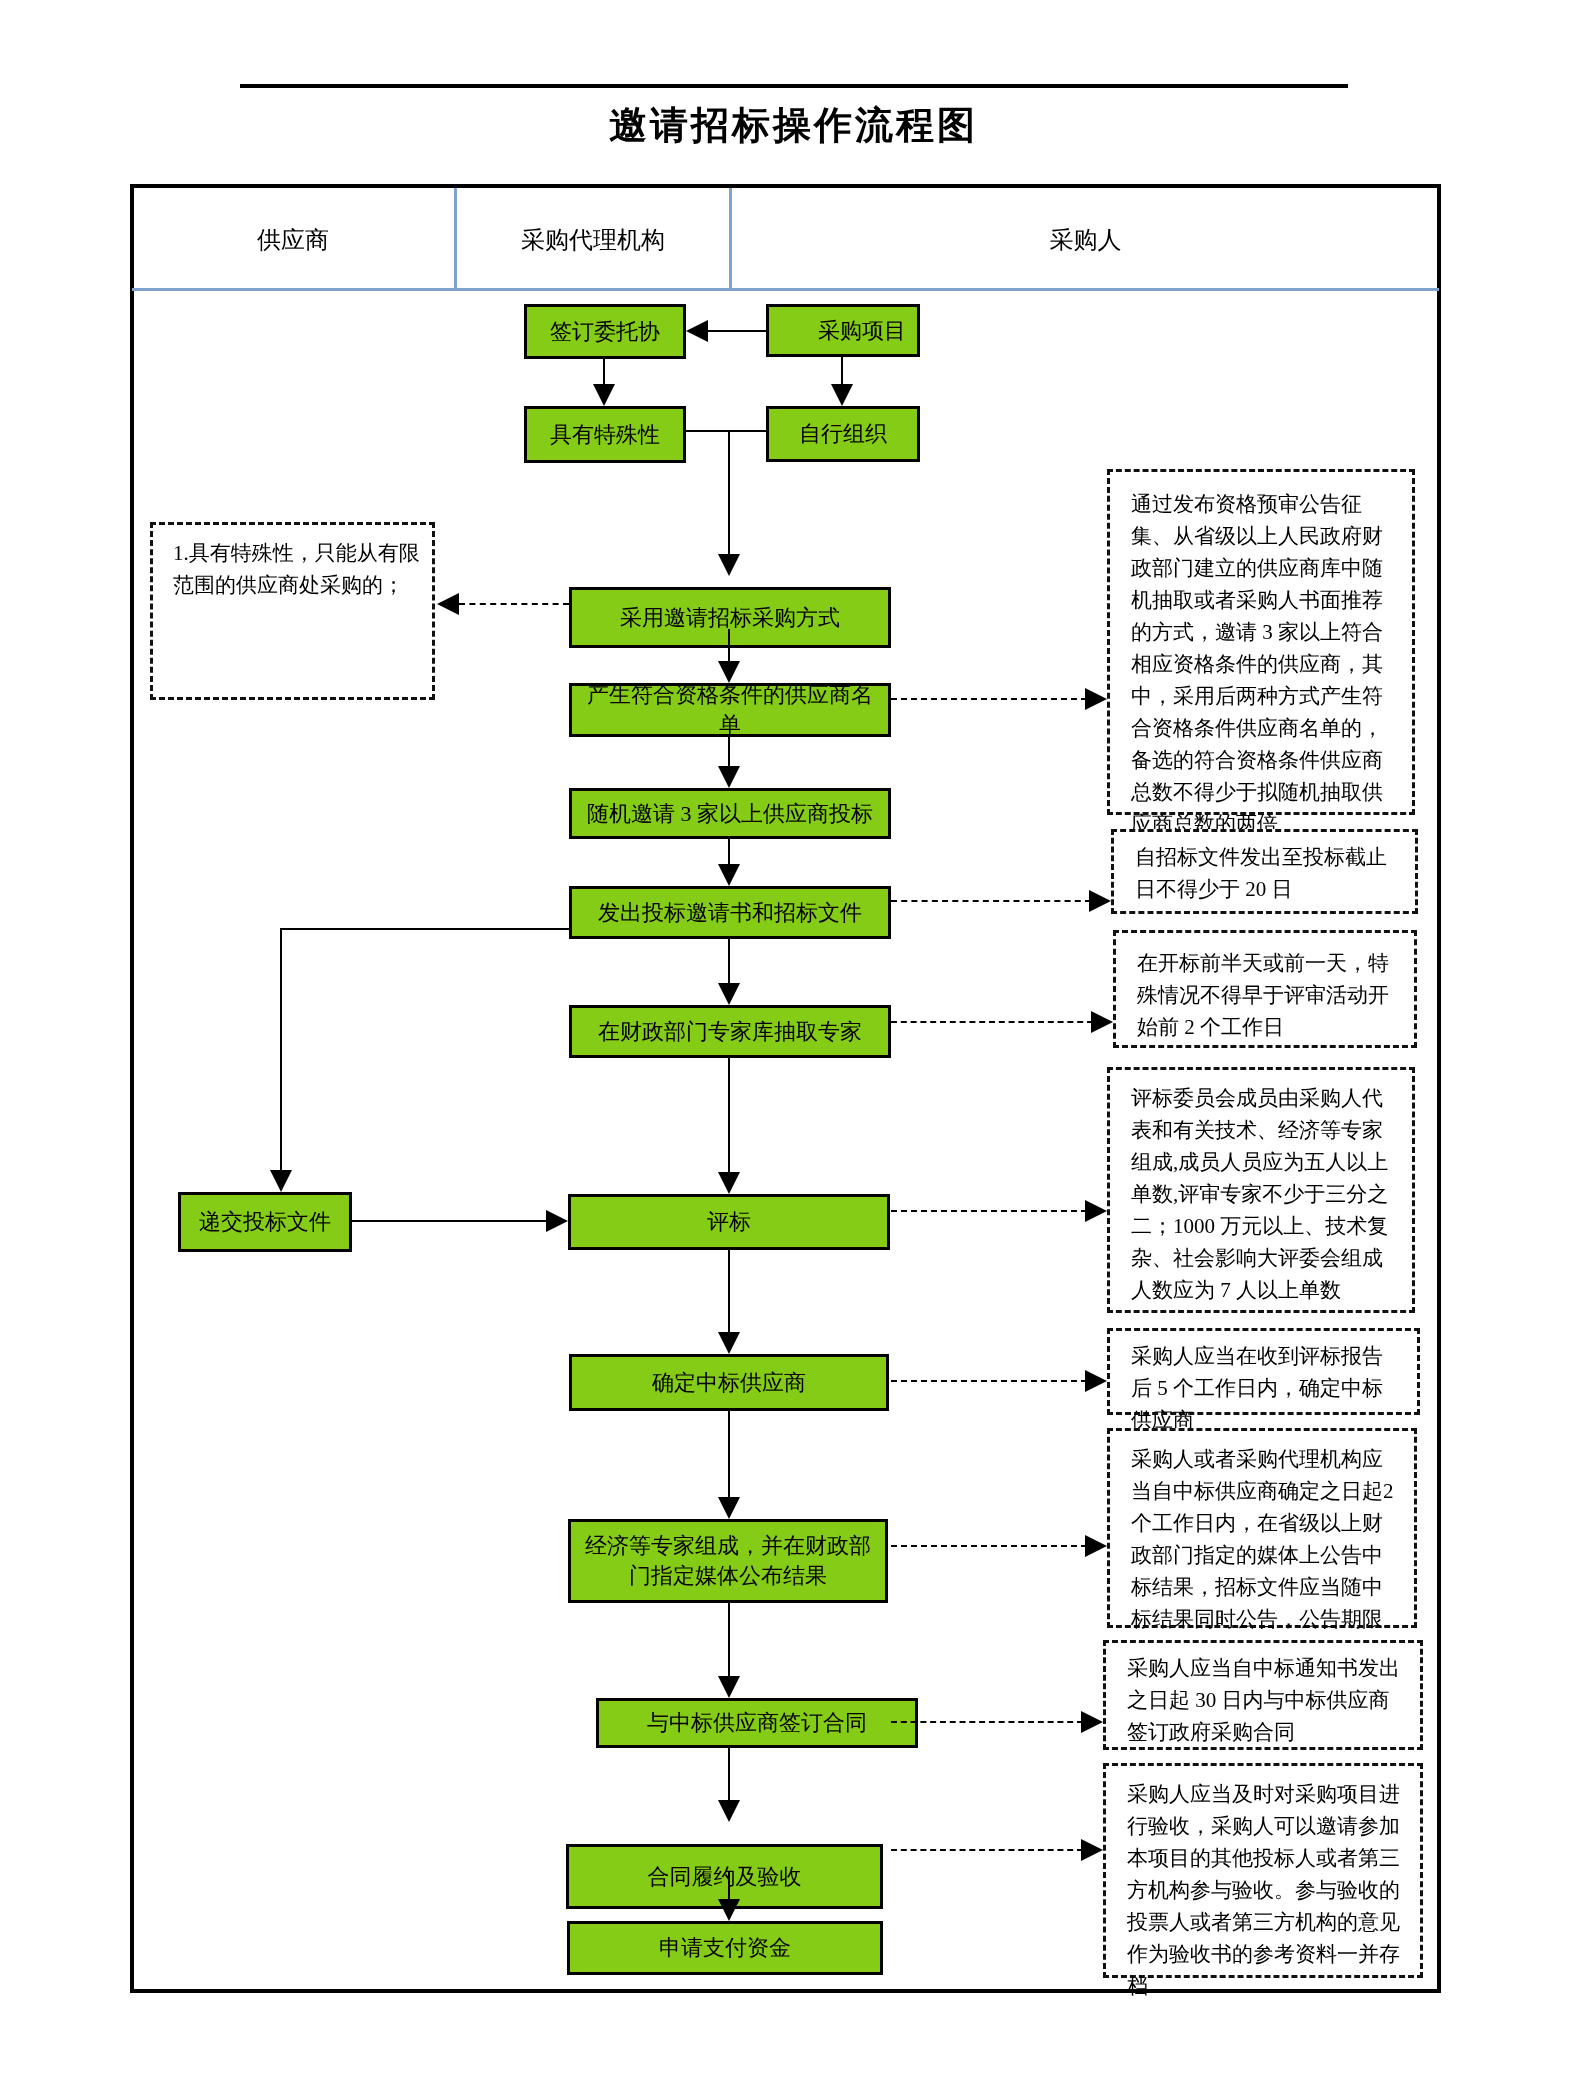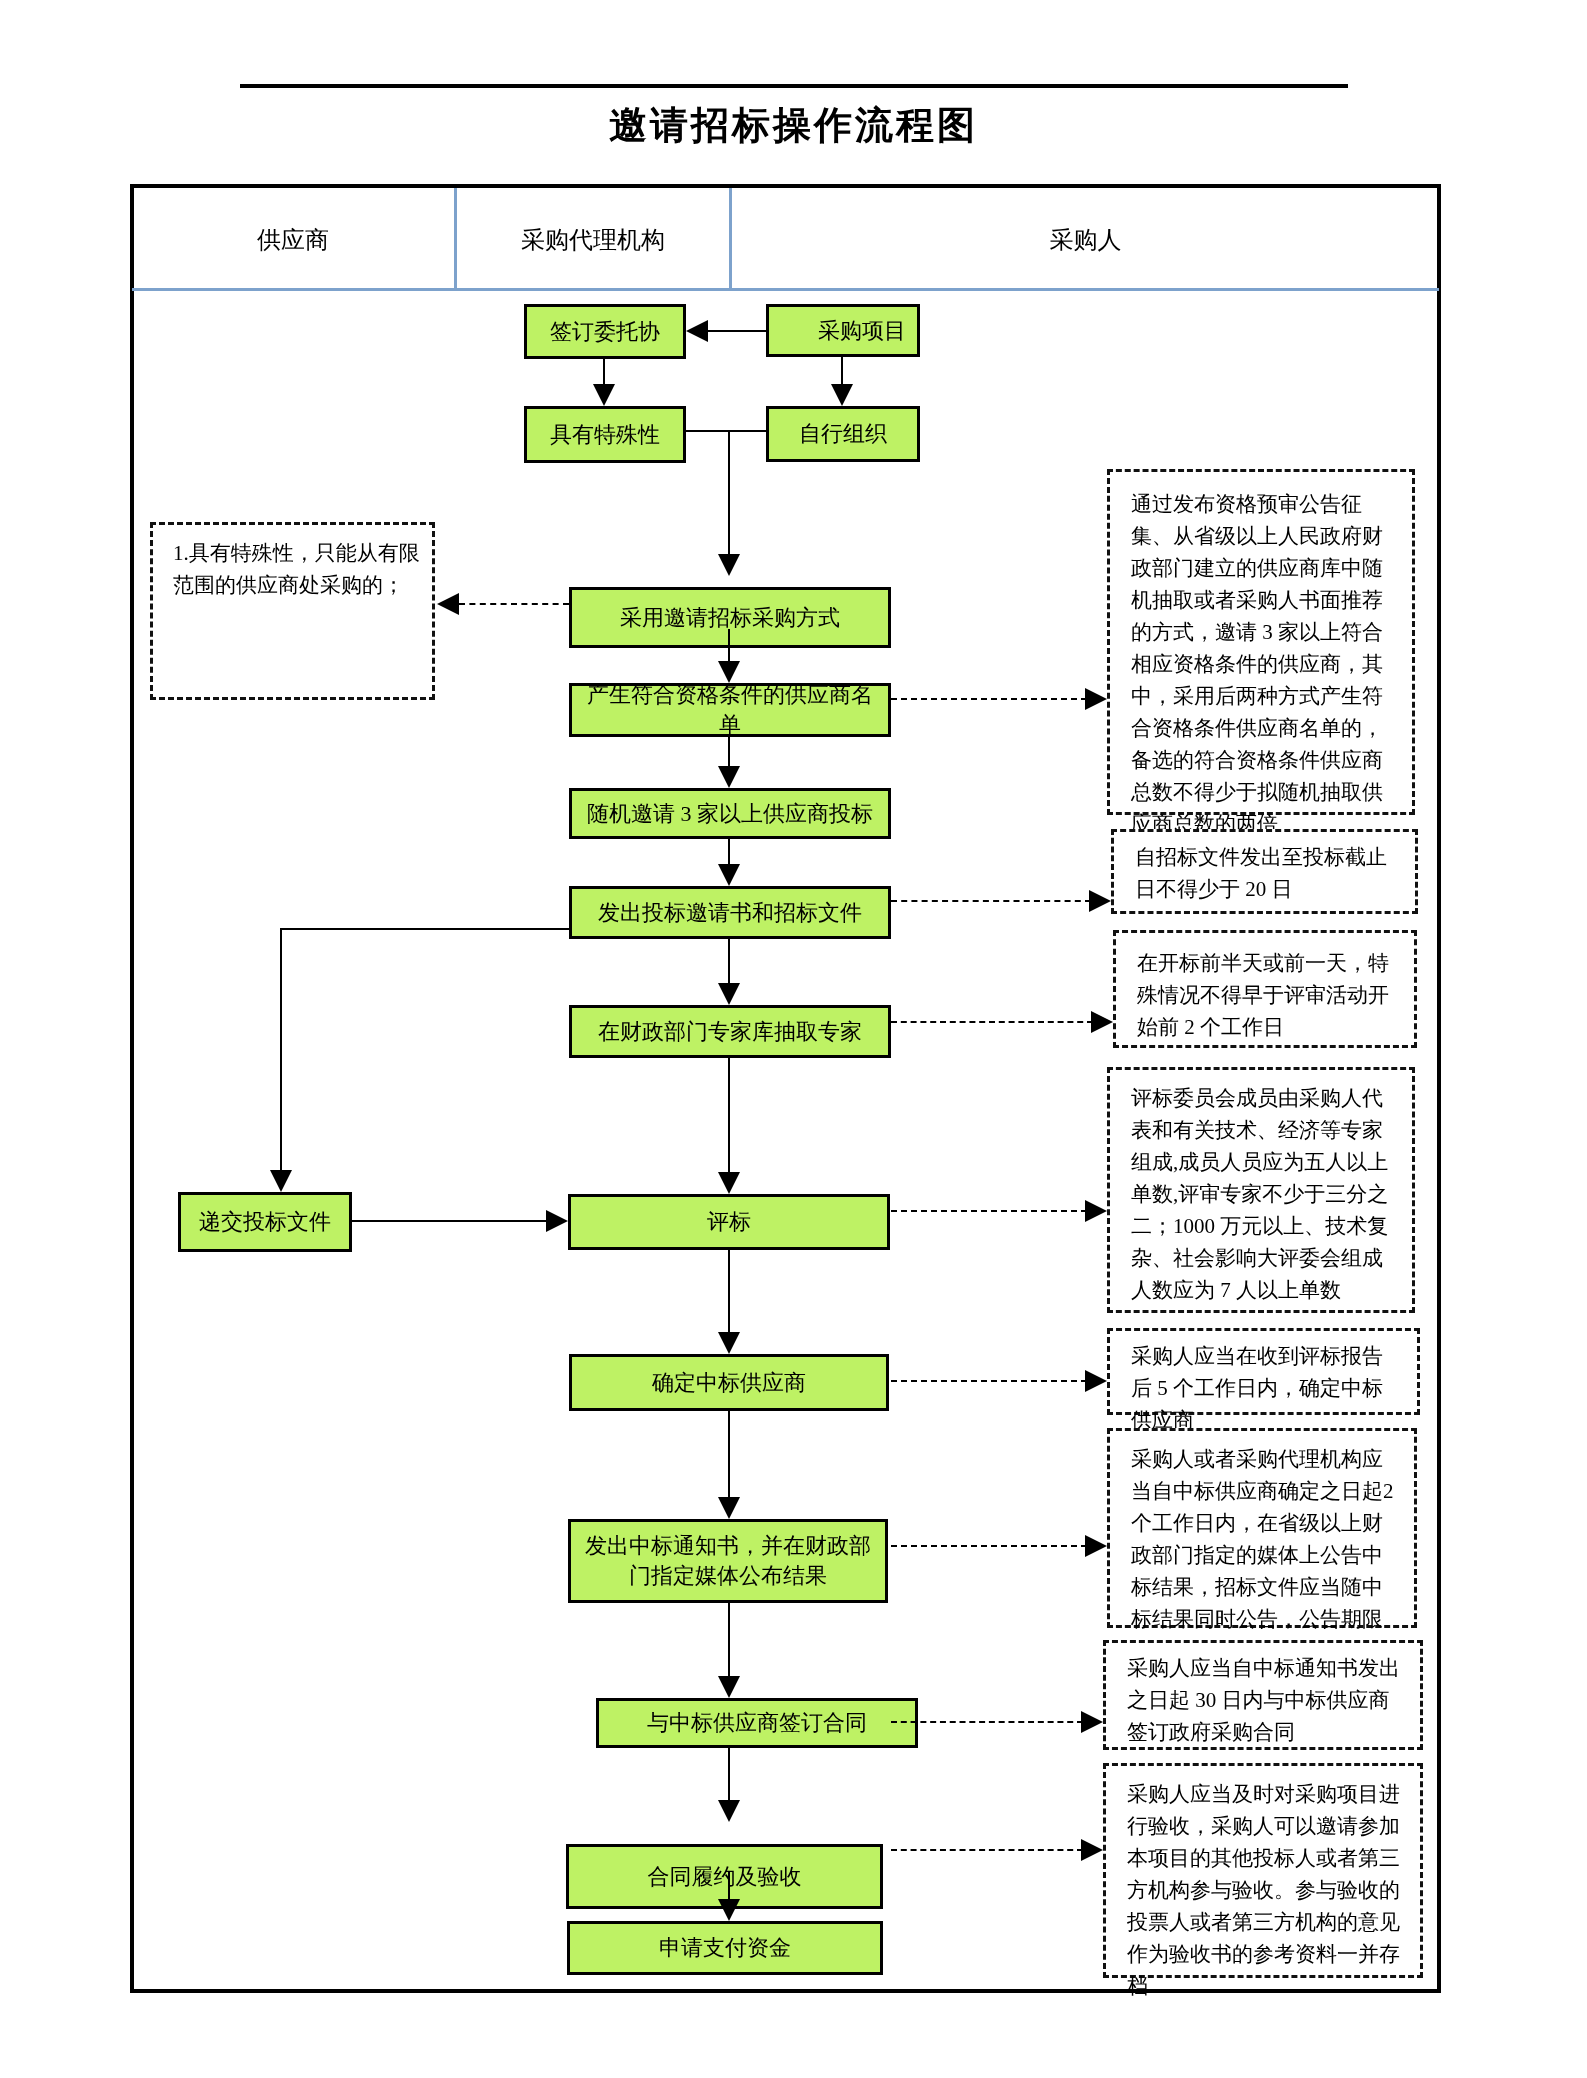--- a/index.html
+++ b/index.html
@@ -1,18 +1,18 @@
 <!DOCTYPE html>
 <html><head>
 <meta charset="utf-8">
 <style>
   html,body{margin:0;padding:0;background:#fff;}
   body{width:1587px;height:2078px;position:relative;font-family:"Liberation Serif",serif;color:#000;}
   
-  .box{position:absolute;border:3px solid #000;background:#bef264;display:flex;align-items:center;justify-content:center;
+  .box{position:absolute;border:3px solid #000;background:#84cc16;display:flex;align-items:center;justify-content:center;
        text-align:center;font-size:22px;line-height:30px;box-sizing:border-box;padding:2px 6px;}
   .note{position:absolute;border:3px dashed #111;background:#fff;box-sizing:border-box;
         font-size:21px;line-height:32px;padding:9px 14px 5px 21px;text-align:left;}
   .vline{position:absolute;width:2px;background:#000;}
   .hline{position:absolute;height:2px;background:#000;}
   .dashh{position:absolute;height:0;border-top:2px dashed #000;}
   .ah-down{position:absolute;width:0;height:0;border-left:11px solid transparent;border-right:11px solid transparent;border-top:22px solid #000;}
   .ah-left{position:absolute;width:0;height:0;border-top:11px solid transparent;border-bottom:11px solid transparent;border-right:22px solid #000;}
   .ah-right{position:absolute;width:0;height:0;border-top:11px solid transparent;border-bottom:11px solid transparent;border-left:22px solid #000;}
   .collabel{position:absolute;text-align:center;font-size:24px;}
@@ -73,21 +73,21 @@
 <div class="box" id="b-accept">具有特殊性</div>
 <div class="box" id="b-self">自行组织</div>
 <div class="box" id="b-method">采用邀请招标采购方式</div>
 <div class="box" id="b-list">产生符合资格条件的供应商名单</div>
 <div class="box" id="b-random">随机邀请 3 家以上供应商投标</div>
 <div class="box" id="b-invite">发出投标邀请书和招标文件</div>
 <div class="box" id="b-experts">在财政部门专家库抽取专家</div>
 <div class="box" id="b-submit">递交投标文件</div>
 <div class="box" id="b-eval">评标</div>
 <div class="box" id="b-winner">确定中标供应商</div>
-<div class="box" id="b-notice">发出中标通知书，并在财政部门指定媒体公布结果</div>
+<div class="box" id="b-notice">经济等专家组成，并在财政部门指定媒体公布结果</div>
 <div class="box" id="b-contract">与中标供应商签订合同</div>
 <div class="box" id="b-perform">合同履约及验收</div>
 <div class="box" id="b-payment">申请支付资金</div>
 
 <div class="note" id="n-left">
   <div>1.具有特殊性，只能从有限范围的供应商处采购的；</div>
 </div>
 <div class="note" id="n-prequal">通过发布资格预审公告征集、从省级以上人民政府财政部门建立的供应商库中随机抽取或者采购人书面推荐的方式，邀请 3 家以上符合相应资格条件的供应商，其中，采用后两种方式产生符合资格条件供应商名单的，备选的符合资格条件供应商总数不得少于拟随机抽取供应商总数的两倍</div>
 <div class="note" id="n-20days">自招标文件发出至投标截止日不得少于 20 日</div>
 <div class="note" id="n-expert">在开标前半天或前一天，特殊情况不得早于评审活动开始前 2 个工作日</div>

